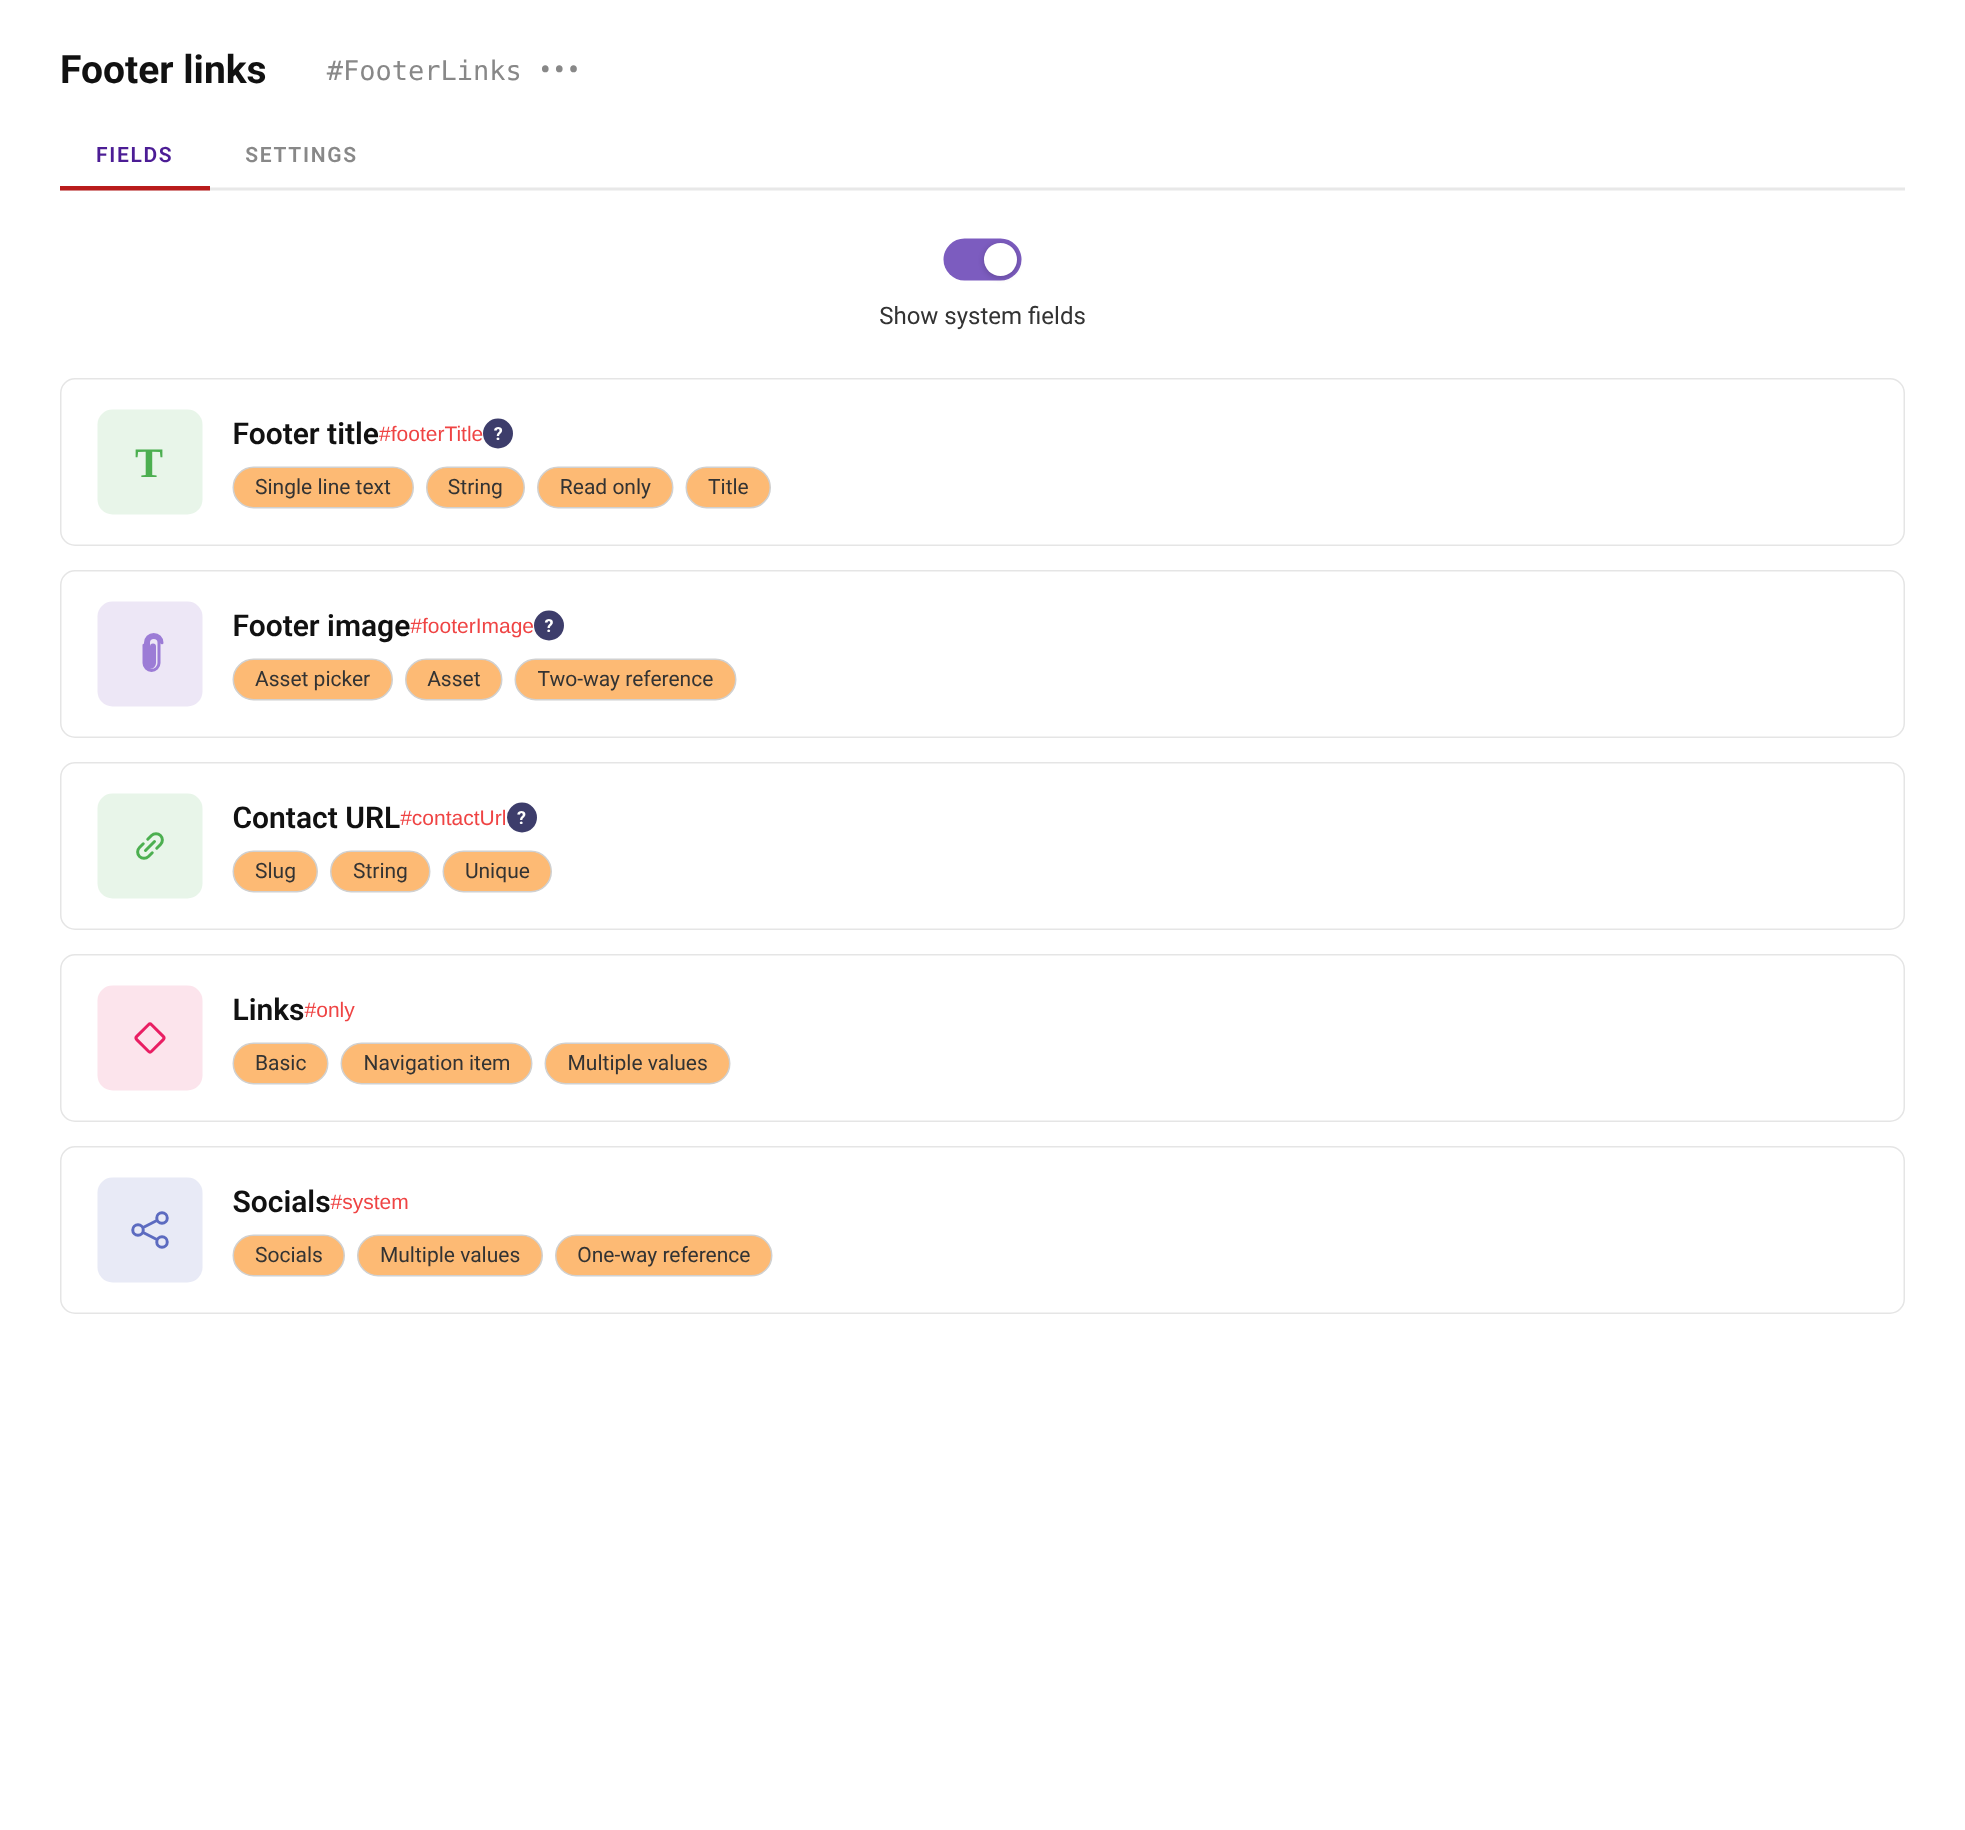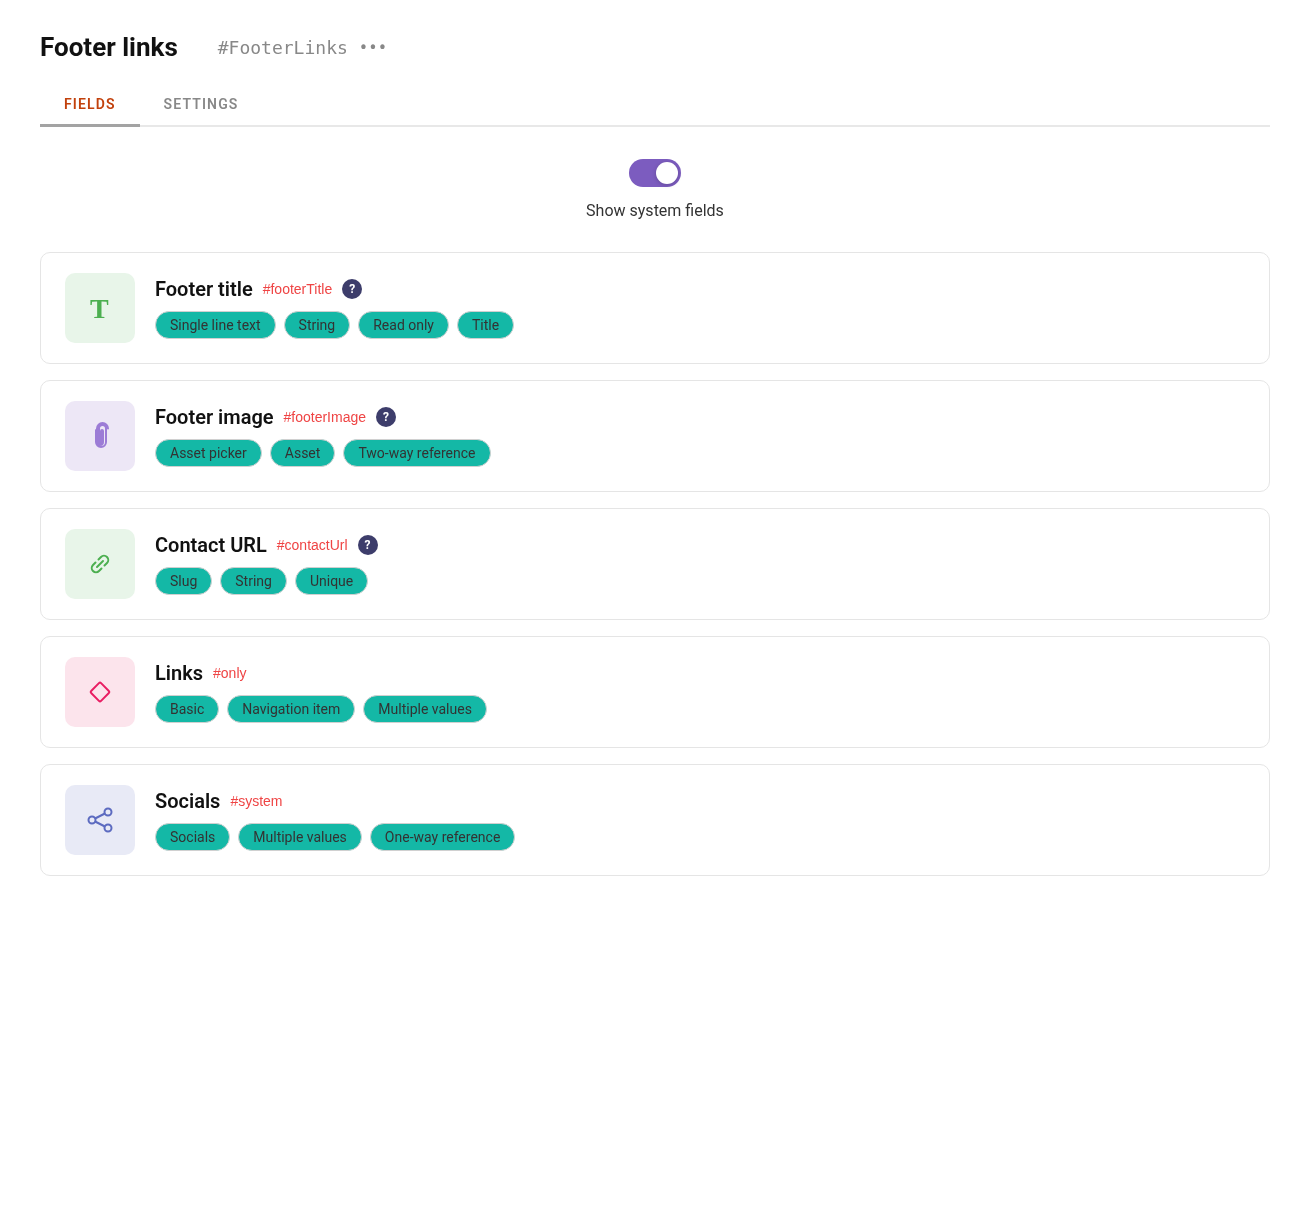--- a/index.html
+++ b/index.html
@@ -49,22 +49,22 @@
       font-size: 14px;
       font-weight: 600;
       letter-spacing: 0.08em;
       color: #888;
       cursor: pointer;
       border-bottom: 3px solid transparent;
       margin-bottom: -2px;
       text-transform: uppercase;
     }
     .tab.active {
-      color: #c2410c;
-      border-bottom: 3px solid #a3a3a3;
+      color: #4c1d95;
+      border-bottom: 3px solid #b91c1c;
     }
 
     
     .toggle-row {
       display: flex;
       align-items: center;
       gap: 14px;
       margin-bottom: 32px;
       flex-direction: column;
     }
@@ -141,21 +141,20 @@
     .field-icon.blue-light {
       background: #e8eaf6;
     }
 
     .field-content {
       flex: 1;
     }
     .field-name-row {
       display: flex;
       align-items: center;
-      gap: 10px;
       margin-bottom: 10px;
     }
     .field-name {
       font-size: 20px;
       font-weight: 600;
       color: #111;
     }
     .field-hash {
       font-size: 14px;
       color: #ef4444;
@@ -180,21 +179,21 @@
       display: flex;
       flex-wrap: wrap;
       gap: 8px;
     }
     .tag {
       border: 1.5px solid #d0d0d0;
       border-radius: 20px;
       padding: 5px 14px;
       font-size: 14px;
       color: #333;
-      background: #14b8a6;
+      background: #fdba74;
       text-align: right;
     }
 
     
     .icon-svg {
       display: flex;
       align-items: center;
       justify-content: center;
     }
   </style>

